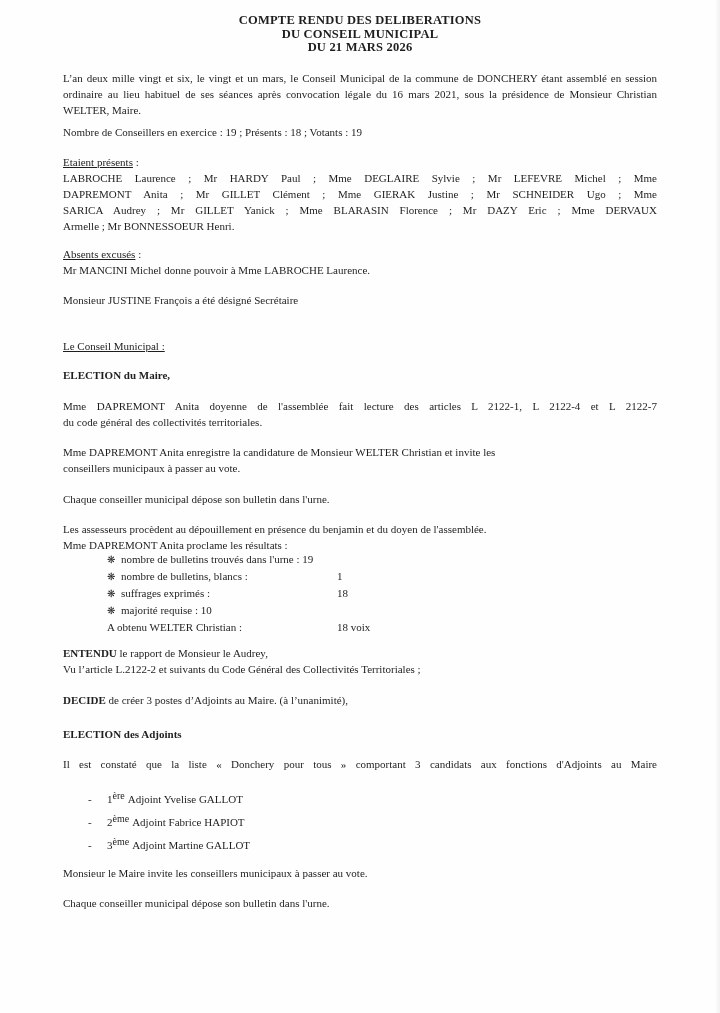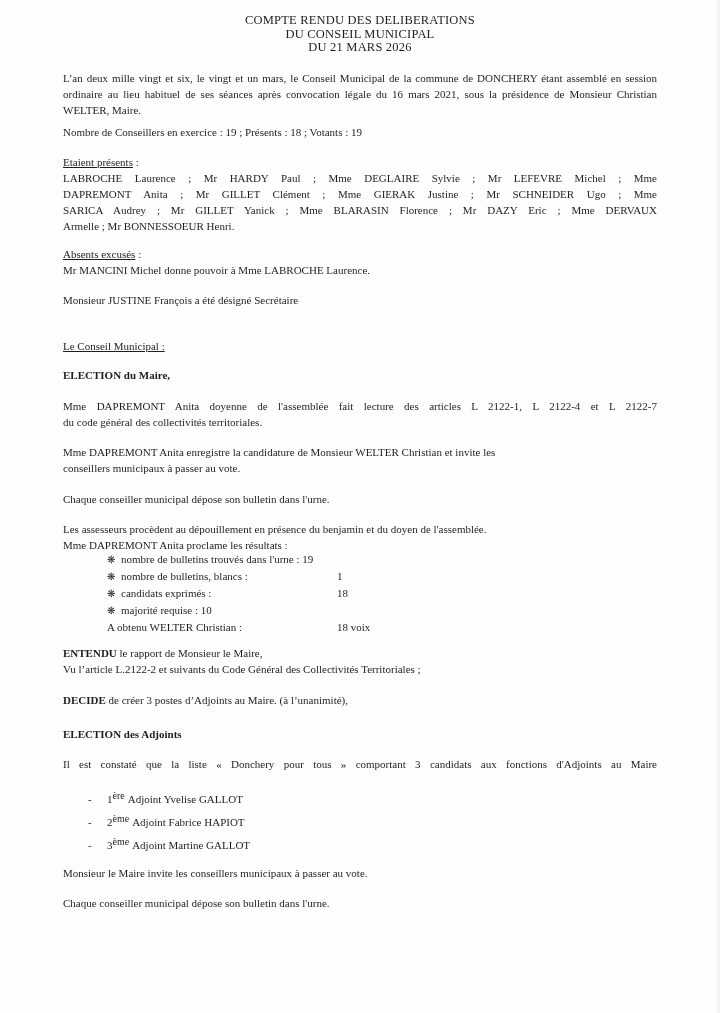--- a/index.html
+++ b/index.html
@@ -2,21 +2,21 @@
 <html><head>
 <meta charset="utf-8">
 <style>
   html,body{margin:0;padding:0}
   body{width:720px;background:#ffffff}
   .page{
     position:relative;width:720px;height:1013px;background:#fefefe;
     font-family:"Liberation Serif","DejaVu Serif",serif;color:#1e1e1e;overflow:hidden;
   }
   .content{position:absolute;left:63px;top:14px;width:594px;font-size:11px;line-height:16px}
-  .title{text-align:center;font-weight:normal;font-size:12.5px;line-height:13.5px;letter-spacing:.2px}
+  .title{text-align:center;font-weight:bold;font-size:12.5px;line-height:13.5px;letter-spacing:.2px}
   .ln{min-height:16px}
   .jl{text-align:justify;text-align-last:justify}
   .h{font-weight:bold}
   .hu{font-weight:normal;text-decoration:underline}
   .mt6{margin-top:6px}.mt7{margin-top:7px}.mt10{margin-top:10px}.mt12{margin-top:12px}
   .mt13{margin-top:13px}.mt14{margin-top:14px}.mt15{margin-top:15px}.mt18{margin-top:18px}.mt30{margin-top:30px}
   .rrow{position:relative;padding-left:44px;line-height:13px;min-height:17px}
   .rrow .bullet{display:inline-block;width:14px;font-size:10px}
   .rrow .val{position:absolute;left:274px;top:0}
   .arow{padding-left:25px;line-height:19px;min-height:19px}
@@ -81,32 +81,32 @@
     </div>
 
     <div class="results">
       <div class="rrow">
         <span class="bullet">❋</span><span>nombre de bulletins trouvés dans l'urne : 19</span><span class="val"></span>
       </div>
       <div class="rrow">
         <span class="bullet">❋</span><span>nombre de bulletins, blancs :</span><span class="val">1</span>
       </div>
       <div class="rrow">
-        <span class="bullet">❋</span><span>candidats exprimés :</span><span class="val">18</span>
+        <span class="bullet">❋</span><span>suffrages exprimés :</span><span class="val">18</span>
       </div>
       <div class="rrow">
         <span class="bullet">❋</span><span>majorité requise : 10</span><span class="val"></span>
       </div>
       <div class="rrow">
         <span>A obtenu WELTER Christian :</span><span class="val">18 voix</span>
       </div>
     </div>
 
     <div class="para mt7">
-      <div class="ln"><span class="h">ENTENDU</span><span> le rapport de Monsieur le Maire,</span></div>
+      <div class="ln"><span class="h">ENTENDU</span><span> le rapport de Monsieur le Audrey,</span></div>
       <div class="ln">Vu l’article L.2122-2 et suivants du Code Général des Collectivités Territoriales ;</div>
     </div>
 
     <div class="ln mt15"><span class="h">DECIDE</span><span> de créer 3 postes d’Adjoints au Maire. (à l’unanimité),</span></div>
 
     <div class="ln h mt18">ELECTION des Adjoints</div>
 
     <div class="para mt14">
       <div class="ln jl">Il est constaté que la liste « Donchery pour tous » comportant 3 candidats aux fonctions d'Adjoints au Maire</div>
     </div>

